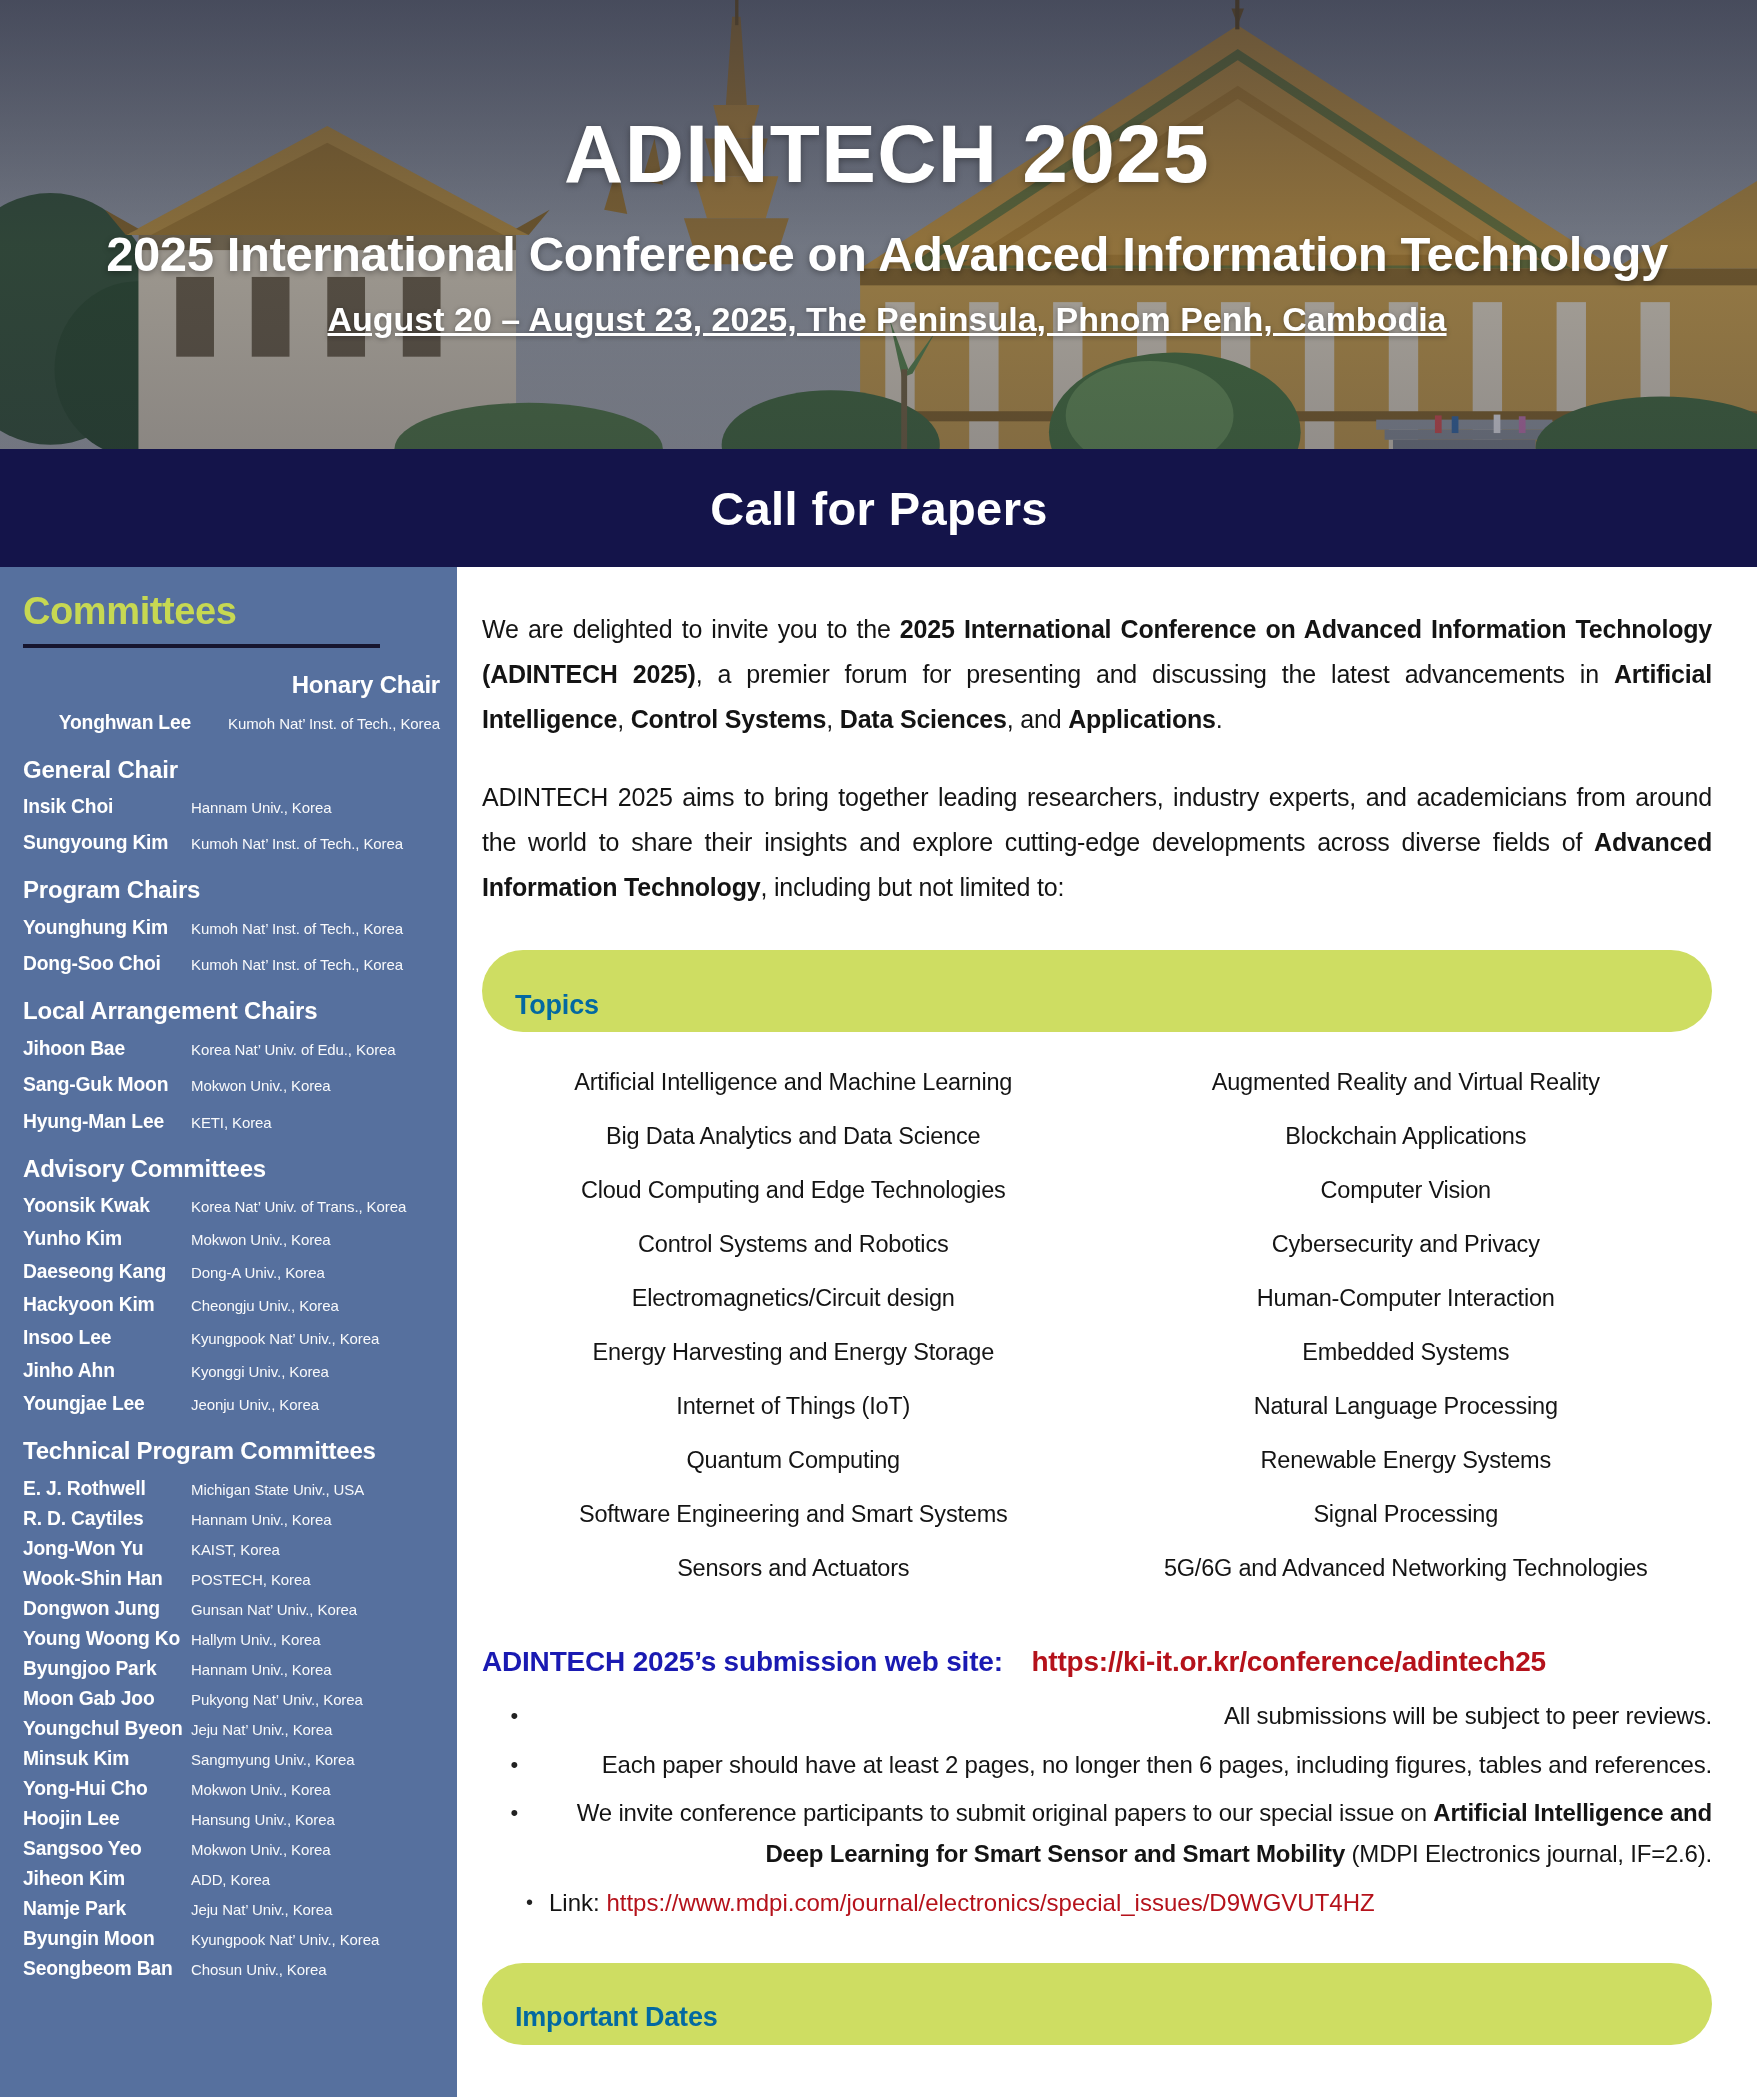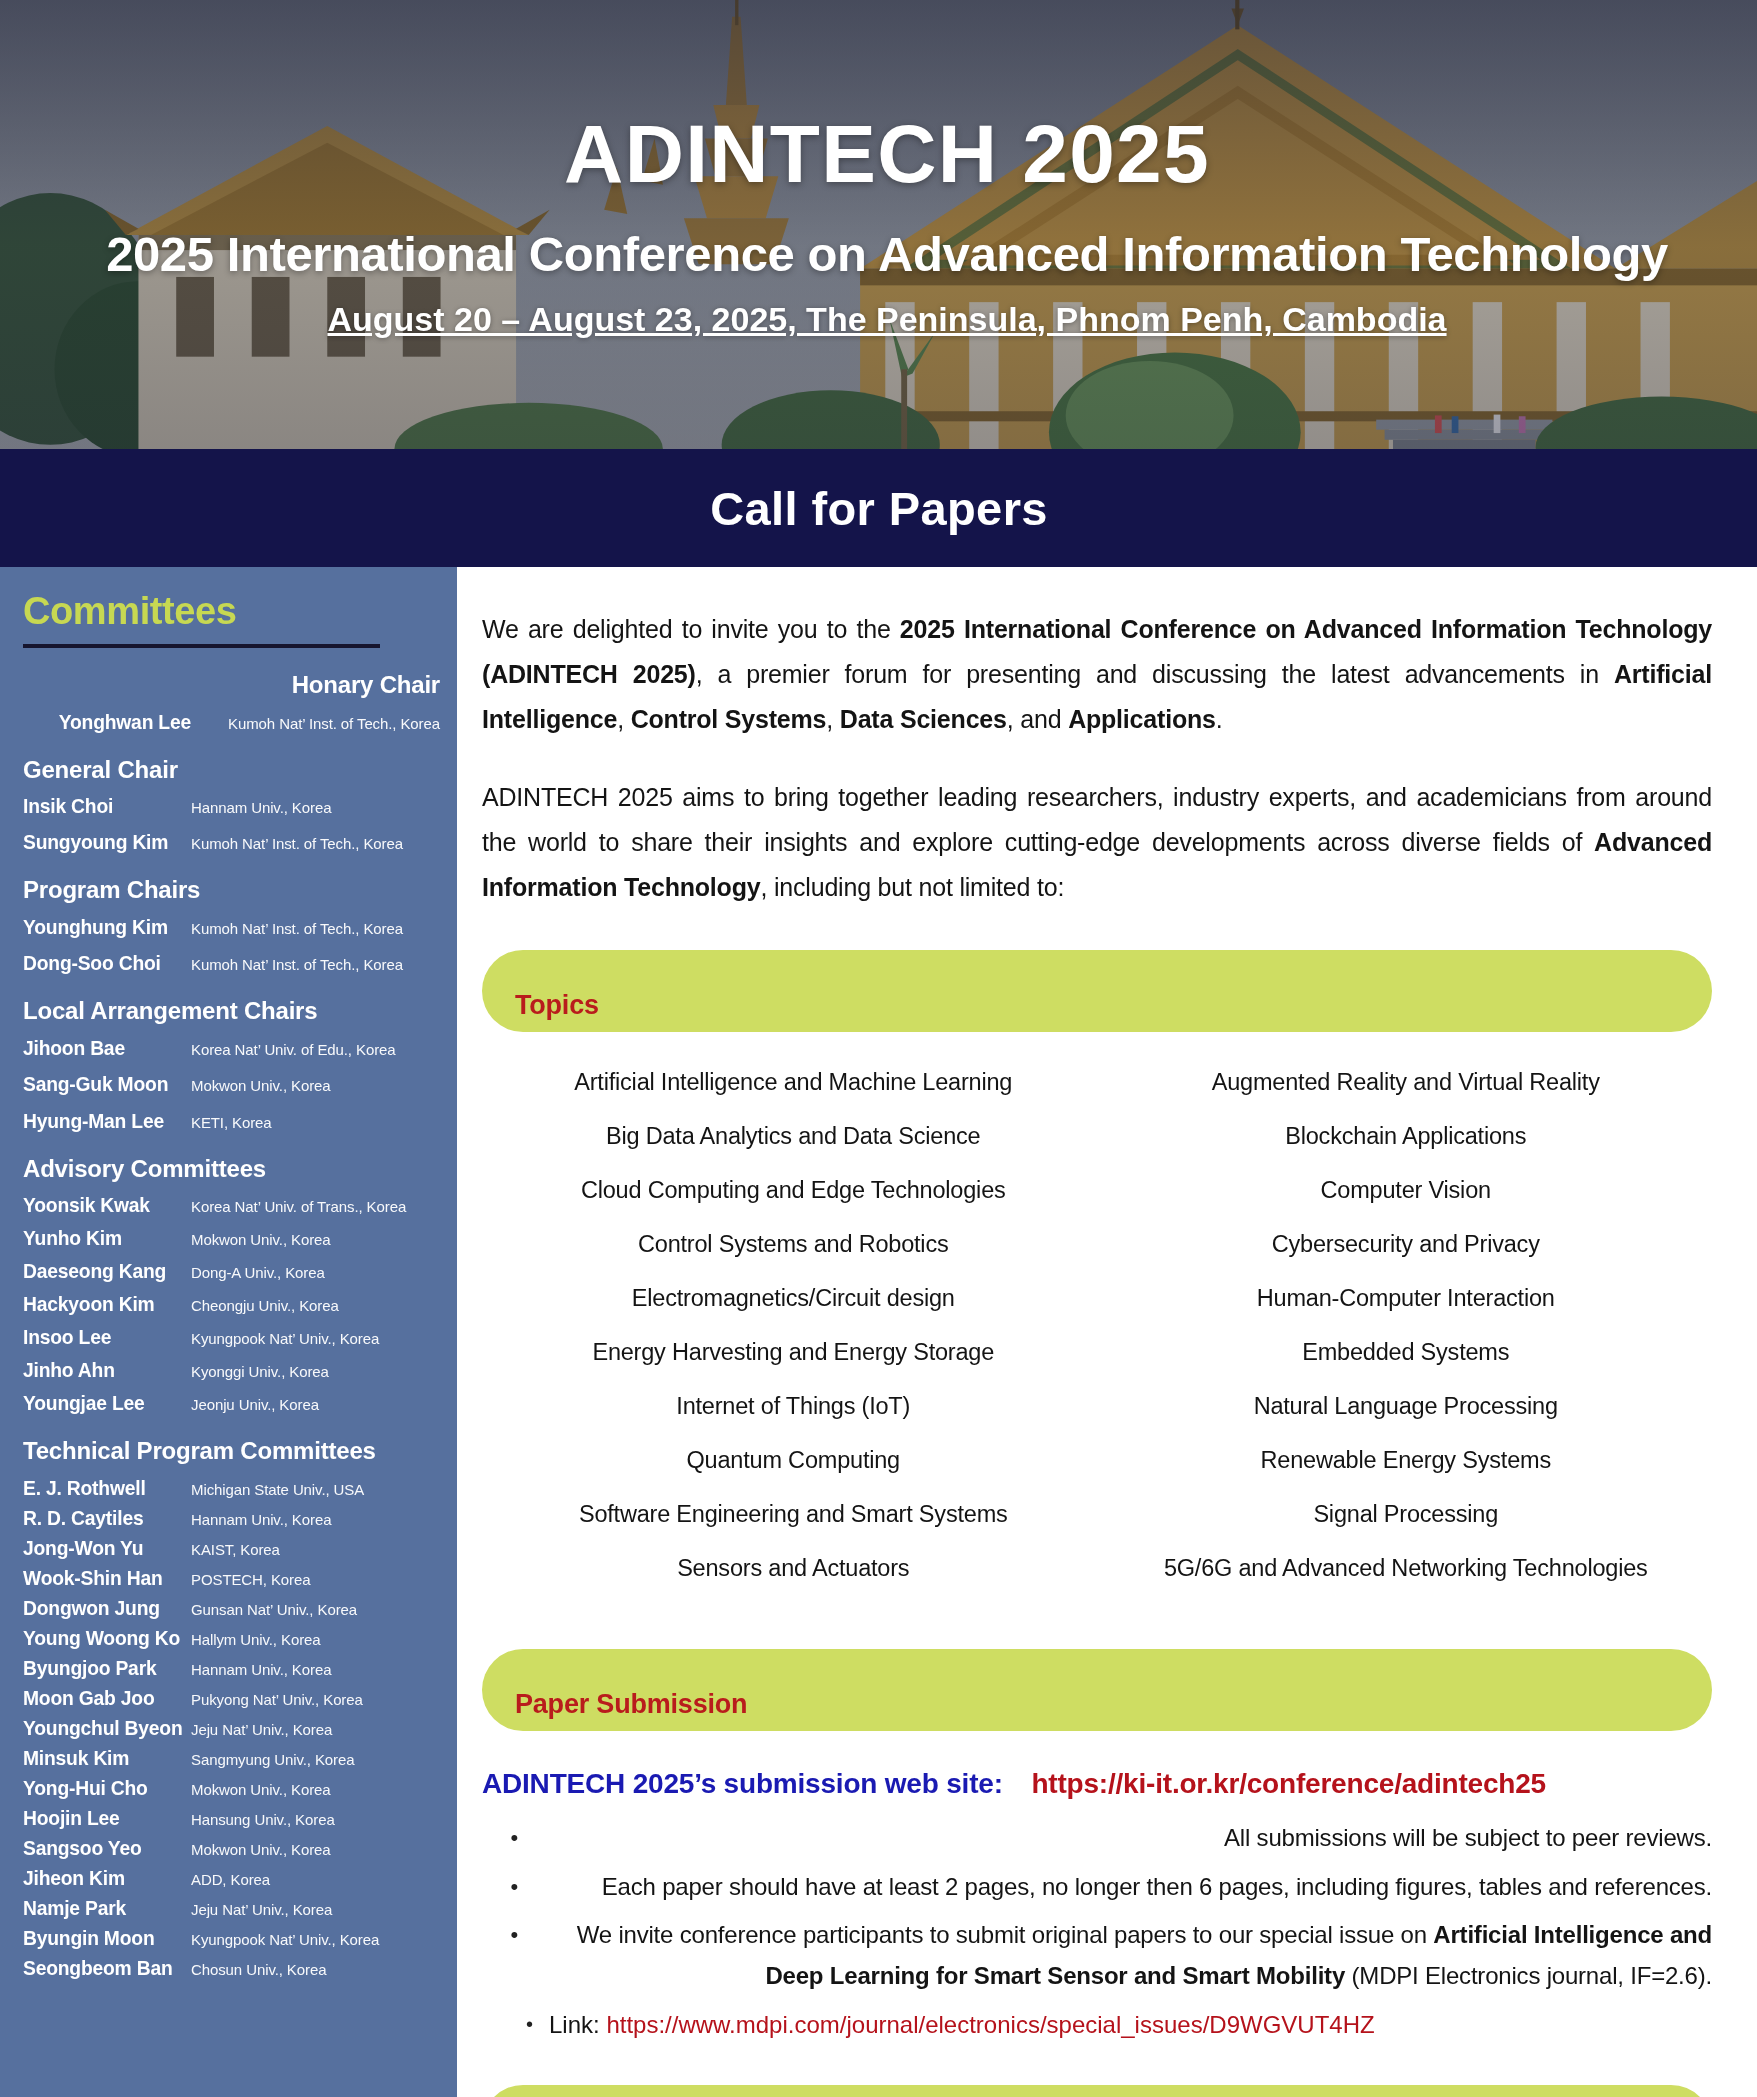--- a/index.html
+++ b/index.html
@@ -43,21 +43,21 @@
   .m-name{flex:0 0 168px;font-size:19.3px;font-weight:bold;letter-spacing:-0.2px;}
   .m-aff{flex:1;font-size:15px;opacity:.96;letter-spacing:-0.1px;}
 
   
   .main{position:relative;flex:1;background:#fff;padding:40px 46px 0 25px;color:var(--ink);}
   .intro-p{font-size:25px;line-height:45px;text-align:justify;letter-spacing:-0.2px;}
   .intro-p + .intro-p{margin-top:33px;}
 
   .pill{height:82px;background:var(--pill-green);border-radius:41px;display:flex;align-items:center;
         padding-left:33px;margin-top:40px;}
-  .pill-label{font-size:27px;font-weight:bold;color:#b91c1c;letter-spacing:-0.2px;margin-top:28px;}
+  .pill-label{font-size:27px;font-weight:bold;color:#0369a1;letter-spacing:-0.2px;margin-top:28px;}
 
   .topics-grid{display:flex;margin-top:37px;padding-left:5px;text-align:center;}
   .topics-col{width:50%;display:flex;flex-direction:column;}
   .topic-item{font-size:23.5px;letter-spacing:-0.2px;margin-bottom:27px;}
 
   .site-line{margin-top:37px;font-size:28px;font-weight:bold;letter-spacing:-0.2px;}
   .site-label{color:var(--link-blue);}
   .site-url{color:var(--link-red);margin-left:21px;}
   .bullets{margin-top:17px;padding-left:25px;}
   .bullet{position:relative;font-size:24px;line-height:41px;letter-spacing:-0.2px;padding-left:26px;margin-bottom:7.6px;text-align:right;}
@@ -355,23 +355,20 @@
             <div class="topic-item">Cybersecurity and Privacy</div>
             <div class="topic-item">Human-Computer Interaction</div>
             <div class="topic-item">Embedded Systems</div>
             <div class="topic-item">Natural Language Processing</div>
             <div class="topic-item">Renewable Energy Systems</div>
             <div class="topic-item">Signal Processing</div>
             <div class="topic-item">5G/6G and Advanced Networking Technologies</div>
           </div>
       </div>
 
-      <div class="pill">
-        <span class="pill-label">Paper Submission</span>
-      </div>
       <div class="site-line">
         <span class="site-label">ADINTECH 2025’s submission web site:</span>
         <span class="site-url">https://ki-it.or.kr/conference/adintech25</span>
       </div>
       <div class="bullets" id="sub-bullets">
           <div class="bullet"><span>All submissions will be subject to peer reviews.</span></div>
           <div class="bullet"><span>Each paper should have at least 2 pages, no longer then 6 pages, including figures, tables and references.</span></div>
           <div class="bullet"><span>We invite conference participants to submit original papers to our special issue on </span><b>Artificial Intelligence and Deep Learning for Smart Sensor and Smart Mobility</b><span> (MDPI Electronics journal, IF=2.6).</span></div>
         </div>
       <div class="link-line">

